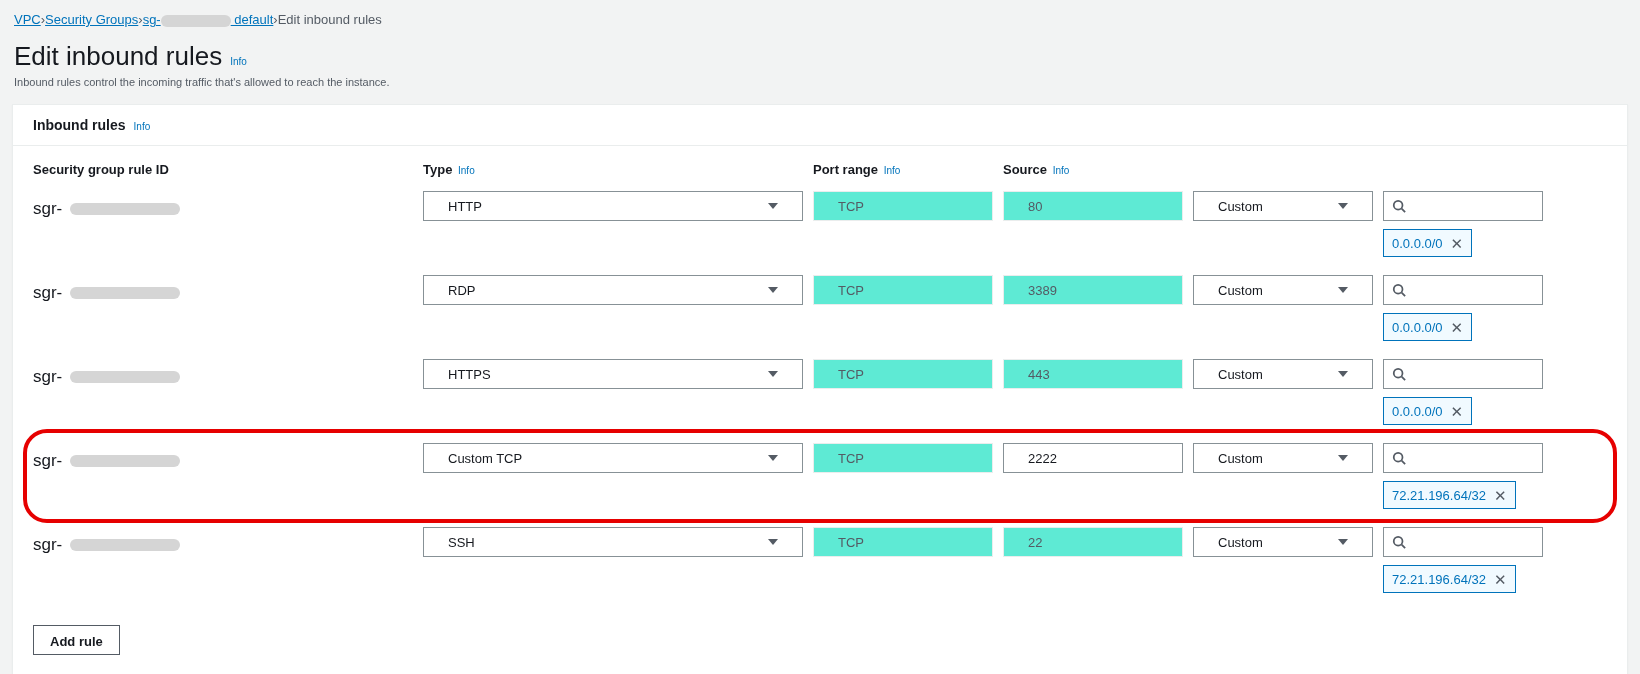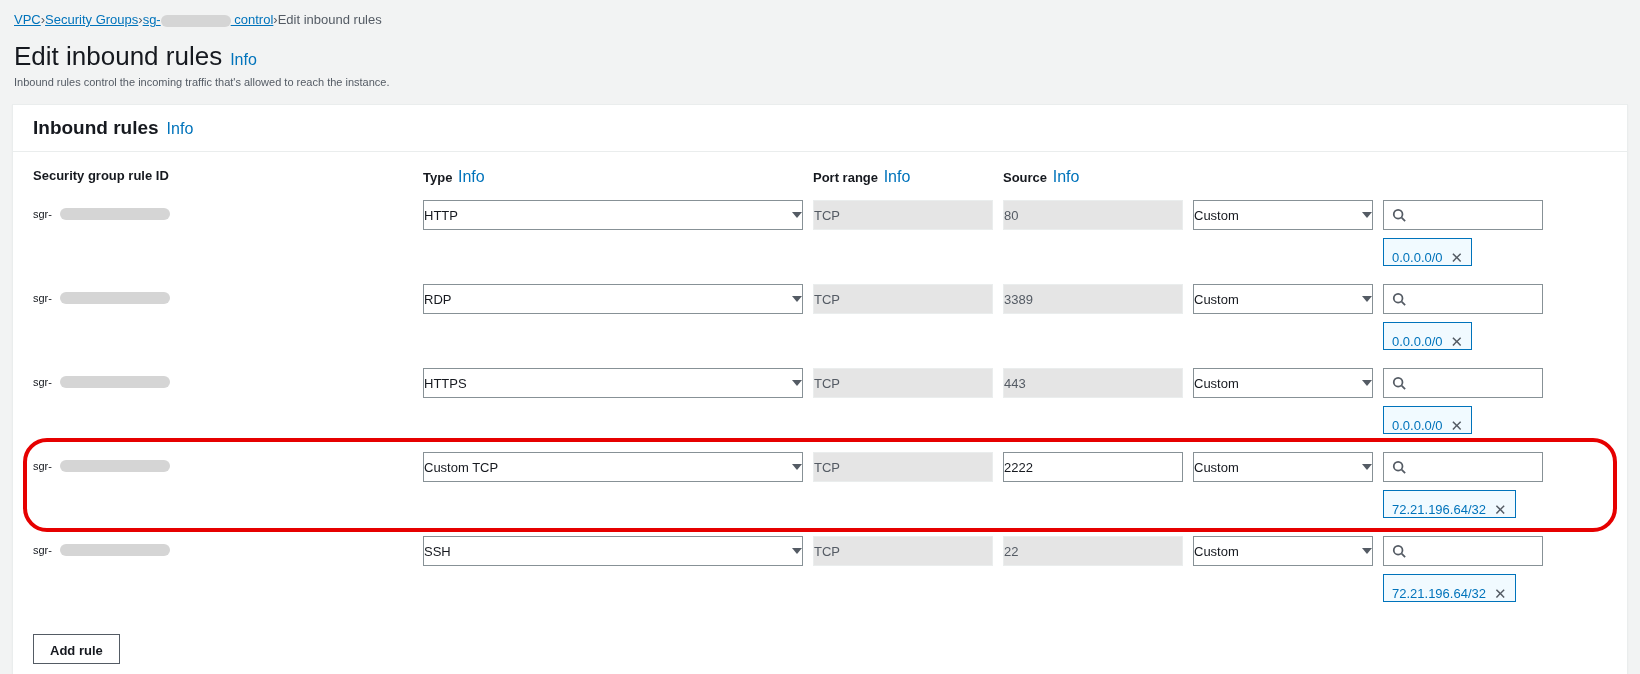--- a/index.html
+++ b/index.html
@@ -33,21 +33,21 @@
   .redact-bc { width: 70px; }
   .page-header { margin: 8px 0 4px 2px; display:flex; align-items:baseline; gap:8px;}
   .page-header h1 {
     font-size: 26px;
     font-weight: 400;
     margin: 0;
     color: #16191f;
   }
   .info-link {
     color: #0073bb;
-    font-size: 16px;
+    font-size: 10px;
     cursor: pointer;
     font-weight: 400;
   }
   .page-desc {
     color: #545b64;
     font-size: 11px;
     margin: 4px 0 16px 2px;
   }
   .panel {
     background: #fff;
@@ -55,21 +55,21 @@
     box-shadow: 0 1px 1px rgba(0,0,0,0.05);
   }
   .panel-header {
     padding: 12px 20px;
     border-bottom: 1px solid #eaeded;
     display:flex;
     align-items:baseline;
     gap:8px;
   }
   .panel-header h2 {
-    font-size: 19px;
+    font-size: 14px;
     font-weight: 700;
     margin: 0;
     color: #16191f;
   }
   .panel-body { padding: 4px 20px 20px 20px; }
   .grid {
     display: grid;
     grid-template-columns: 380px 380px 180px 180px 180px 160px;
     gap: 10px;
     align-items: start;
@@ -80,39 +80,39 @@
     color: #16191f;
     padding: 12px 0 6px 0;
     white-space: nowrap;
   }
   .col-h .info-link { font-weight:400; margin-left:2px;}
   .cell { padding-top: 4px; }
   .rule-id {
     display: flex;
     align-items: center;
     gap: 8px;
-    font-size: 11px;
+    font-size: 17px;
     color: #16191f;
     padding-top: 8px;
   }
   .rule-id .redact { width: 110px; }
   .select-box, .input-box {
     width: 100%;
     height: 30px;
     border: 1px solid #879196;
     background: #fff;
     font-size: 13px;
-    padding: 0 0;
+    padding: 0 24px;
     display:flex;
     align-items:center;
     justify-content:space-between;
     cursor:pointer;
   }
   .select-box.disabled, .input-box.disabled {
-    background: #e5e5e5;
+    background: #5eead4;
     border-color: #eaeded;
     color: #545b64;
     cursor: default;
   }
   .select-caret {
     width: 0; height: 0;
     border-left: 5px solid transparent;
     border-right: 5px solid transparent;
     border-top: 6px solid #545b64;
     margin-left: 6px;
@@ -122,21 +122,21 @@
     height:30px;
     border:1px solid #879196;
     background:#fff;
     display:flex;
     align-items:center;
     padding:0 8px;
   }
   .search-icon svg { width:14px; height:14px; display:block; }
   .tag {
     display:inline-flex;
-    align-items:flex-end;
+    align-items:center;
     gap:6px;
     border:1px solid #0073bb;
     background:#f1faff;
     color:#0073bb;
     font-size:13px;
     height:28px;
     padding:0 6px 0 8px;
   }
   .tag .tag-x {
     color:#545b64;
@@ -168,21 +168,21 @@
 </head>
 <body>
 
 <div class="page">
   <div class="breadcrumb">
     <a href="#">VPC</a>
     <span class="sep">›</span>
     <a href="#">Security Groups</a>
     <span class="sep">›</span>
     <a href="#">
-      <span>sg-</span><span class="redact redact-bc"></span><span> control</span>
+      <span>sg-</span><span class="redact redact-bc"></span><span> default</span>
     </a>
     <span class="sep">›</span>
     <span class="current">Edit inbound rules</span>
   </div>
 
   <div class="page-header">
     <h1>Edit inbound rules</h1>
     <span class="info-link">Info</span>
   </div>
   <div class="page-desc">Inbound rules control the incoming traffic that's allowed to reach the instance.</div>

